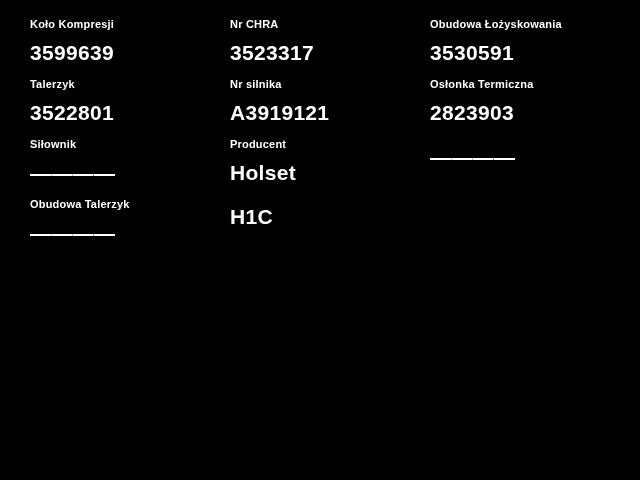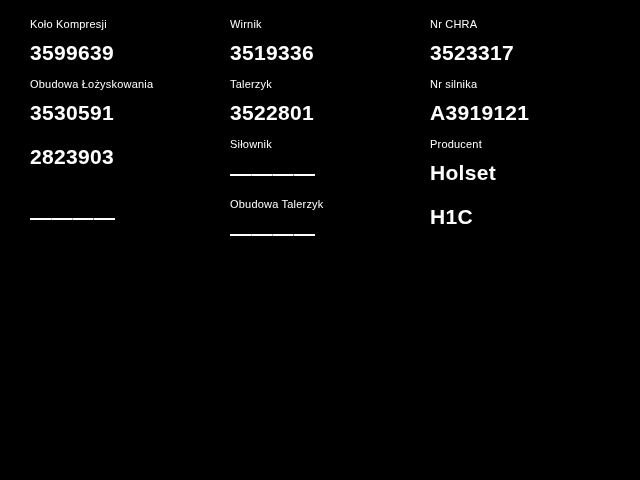--- a/index.html
+++ b/index.html
@@ -25,21 +25,21 @@
     grid-auto-rows: 60px;
     color: #ffffff;
   }
   .cell {
     display: flex;
     flex-direction: column;
     justify-content: flex-start;
   }
   .field-label {
     font-size: 11px;
-    font-weight: normal;
+    font-weight: bold;
     letter-spacing: 0.2px;
     line-height: 1;
     margin-top: 5px;
     white-space: nowrap;
   }
   .field-value {
     font-size: 21px;
     font-weight: bold;
     line-height: 1;
     margin-top: 12px;
@@ -50,24 +50,20 @@
 </head>
 <body>
 
 <div class="panel">
 
   <div class="cell">
     <div class="field-label">Koło Kompresji</div>
     <div class="field-value">3599639</div>
   </div>
 
-  <div class="cell">
-    <div class="field-label">Wirnik</div>
-    <div class="field-value">3519336</div>
-  </div>
 
   <div class="cell">
     <div class="field-label">Nr CHRA</div>
     <div class="field-value">3523317</div>
   </div>
 
   <div class="cell">
     <div class="field-label">Obudowa Łożyskowania</div>
     <div class="field-value">3530591</div>
   </div>
@@ -76,20 +72,21 @@
     <div class="field-label">Talerzyk</div>
     <div class="field-value">3522801</div>
   </div>
 
   <div class="cell">
     <div class="field-label">Nr silnika</div>
     <div class="field-value">A3919121</div>
   </div>
 
   <div class="cell">
+    <div class="field-label">Osłonka Termiczna</div>
     <div class="field-value">2823903</div>
   </div>
 
   <div class="cell">
     <div class="field-label">Siłownik</div>
     <div class="field-value">————</div>
   </div>
 
   <div class="cell">
     <div class="field-label">Producent</div>

